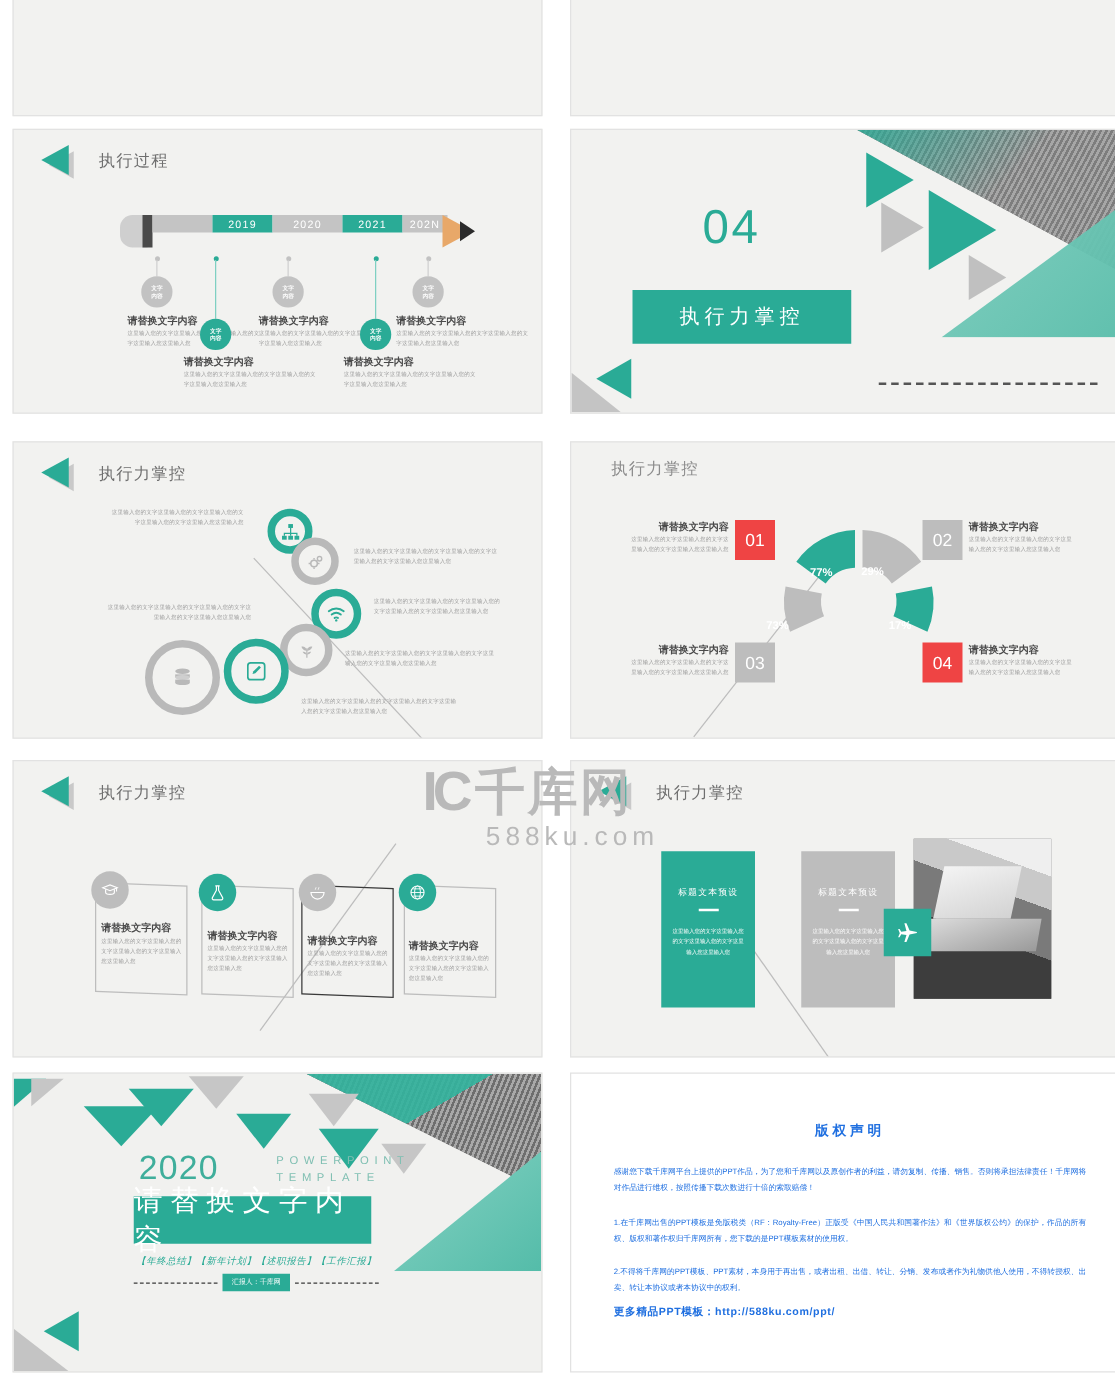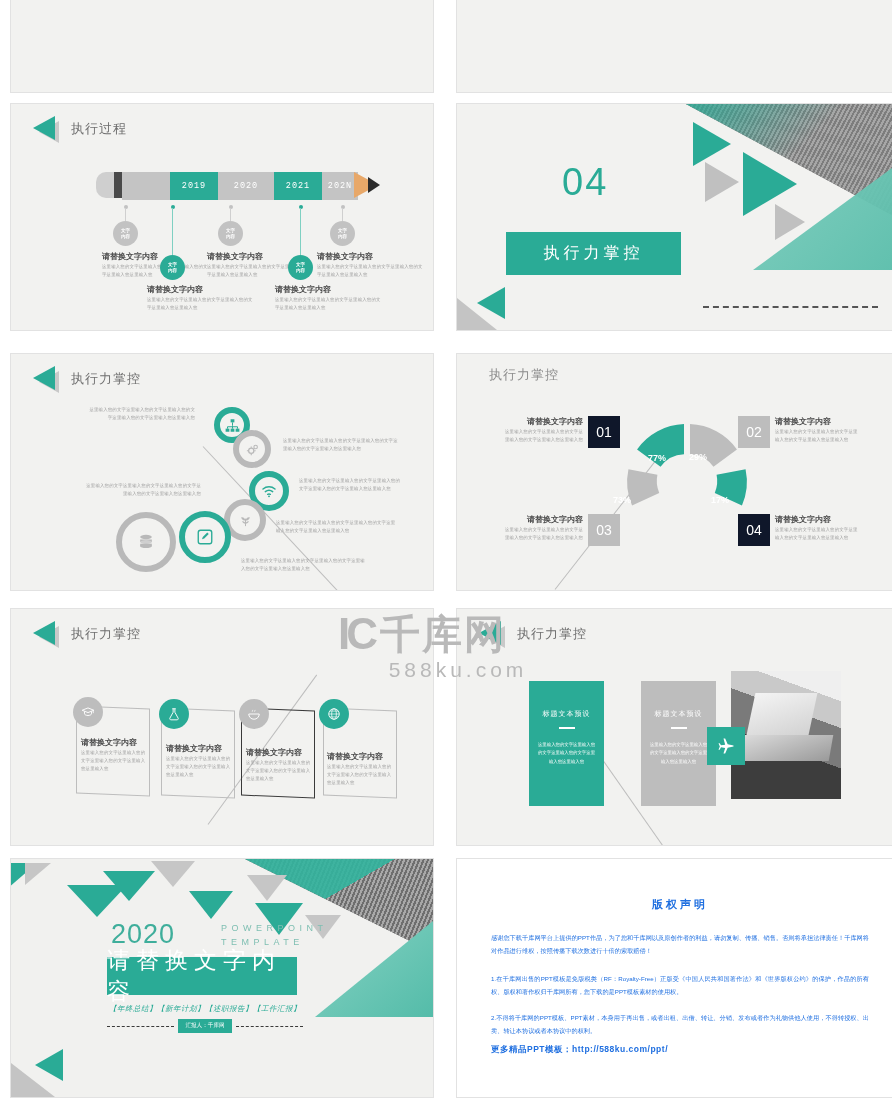--- a/index.html
+++ b/index.html
@@ -23,21 +23,21 @@
   .col-l{ left:10px; width:424px; }
   .col-r{ left:456px; width:448px; }
 
   .r0{ top:-55px;  height:148px; }
   .r1{ top:103px;  height:228px; }
   .r2{ top:353px;  height:238px; }
   .r3{ top:608px;  height:238px; }
   .r4{ top:858px;  height:240px; }
 
   
-  .hdr{ position:absolute; left:22px; top:12px; display:flex; align-items:center; gap:8px; }
+  .hdr{ position:absolute; left:22px; top:12px; display:flex; align-items:center; gap:16px; }
   .hdr .tri-wrap{ position:relative; width:30px; height:26px; }
   .tri-gray{
     position:absolute; left:6px; top:5px; width:0; height:0;
     border-top:11px solid transparent; border-bottom:11px solid transparent;
     border-right:20px solid #c9c9c9;
   }
   .tri-teal{
     position:absolute; left:0px; top:0px; width:0; height:0;
     border-top:12px solid transparent; border-bottom:12px solid transparent;
     border-right:22px solid #2aab96;
@@ -50,23 +50,23 @@
   .blk-b{ font-size:4.4px; color:#9a9a9a; line-height:1.85; letter-spacing:.2px; }
 
   
   .pencil{ position:absolute; left:85px; top:66px; width:290px; height:30px; }
   .pencil .eraser{
     position:absolute; left:0; top:2px; width:22px; height:26px;
     background:#cfcfcf; border-radius:10px 0 0 10px;
   }
   .pencil .ferrule{ position:absolute; left:18px; top:2px; width:8px; height:26px; background:#4a4a4a; }
   .pencil .seg{
-    position:absolute; top:2px; height:28px; display:flex;
+    position:absolute; top:2px; height:14px; display:flex;
     align-items:center; justify-content:center;
-    color:#fff; font-size:8.5px; letter-spacing:1px;font-family:Liberation Mono, monospace;
+    color:#fff; font-size:8.5px; letter-spacing:1px;
   }
   .pencil .seg.gray{ background:#c4c4c4; }
   .pencil .seg.teal{ background:#2aab96; }
   .pencil .tip{
     position:absolute; left:258px; top:2px; width:0;height:0;
     border-top:13px solid transparent; border-bottom:13px solid transparent;
     border-left:24px solid #e8a869;
   }
   .pencil .lead{
     position:absolute; left:272px; top:7px; width:0;height:0;
@@ -128,21 +128,21 @@
   .ctext{ position:absolute; }
 
   
   .donut{ position:absolute; left:155px; top:55px; width:150px; height:150px; }
   .seglabel{ position:absolute; color:#fff; font-size:9px; font-weight:bold; }
   .seglabel.gr{ color:#fff; }
   .numbox{
     position:absolute; width:32px;height:32px; color:#fff;
     display:flex;align-items:center;justify-content:center; font-size:14px;
   }
-  .numbox.teal{ background:#0f172a; }
+  .numbox.teal{ background:#ef4444; }
   .numbox.gray{ background:#bdbdbd; }
 
   
   .card{ position:absolute; width:74px; height:88px; border:1px solid #bdbdbd; background:transparent; }
   .card.dark{ border:1px solid #3a3a3a; }
   .cicon{
     position:absolute; width:30px;height:30px;border-radius:50%;
     display:flex;align-items:center;justify-content:center;
   }
   .cicon.gray{ background:#bdbdbd; }

